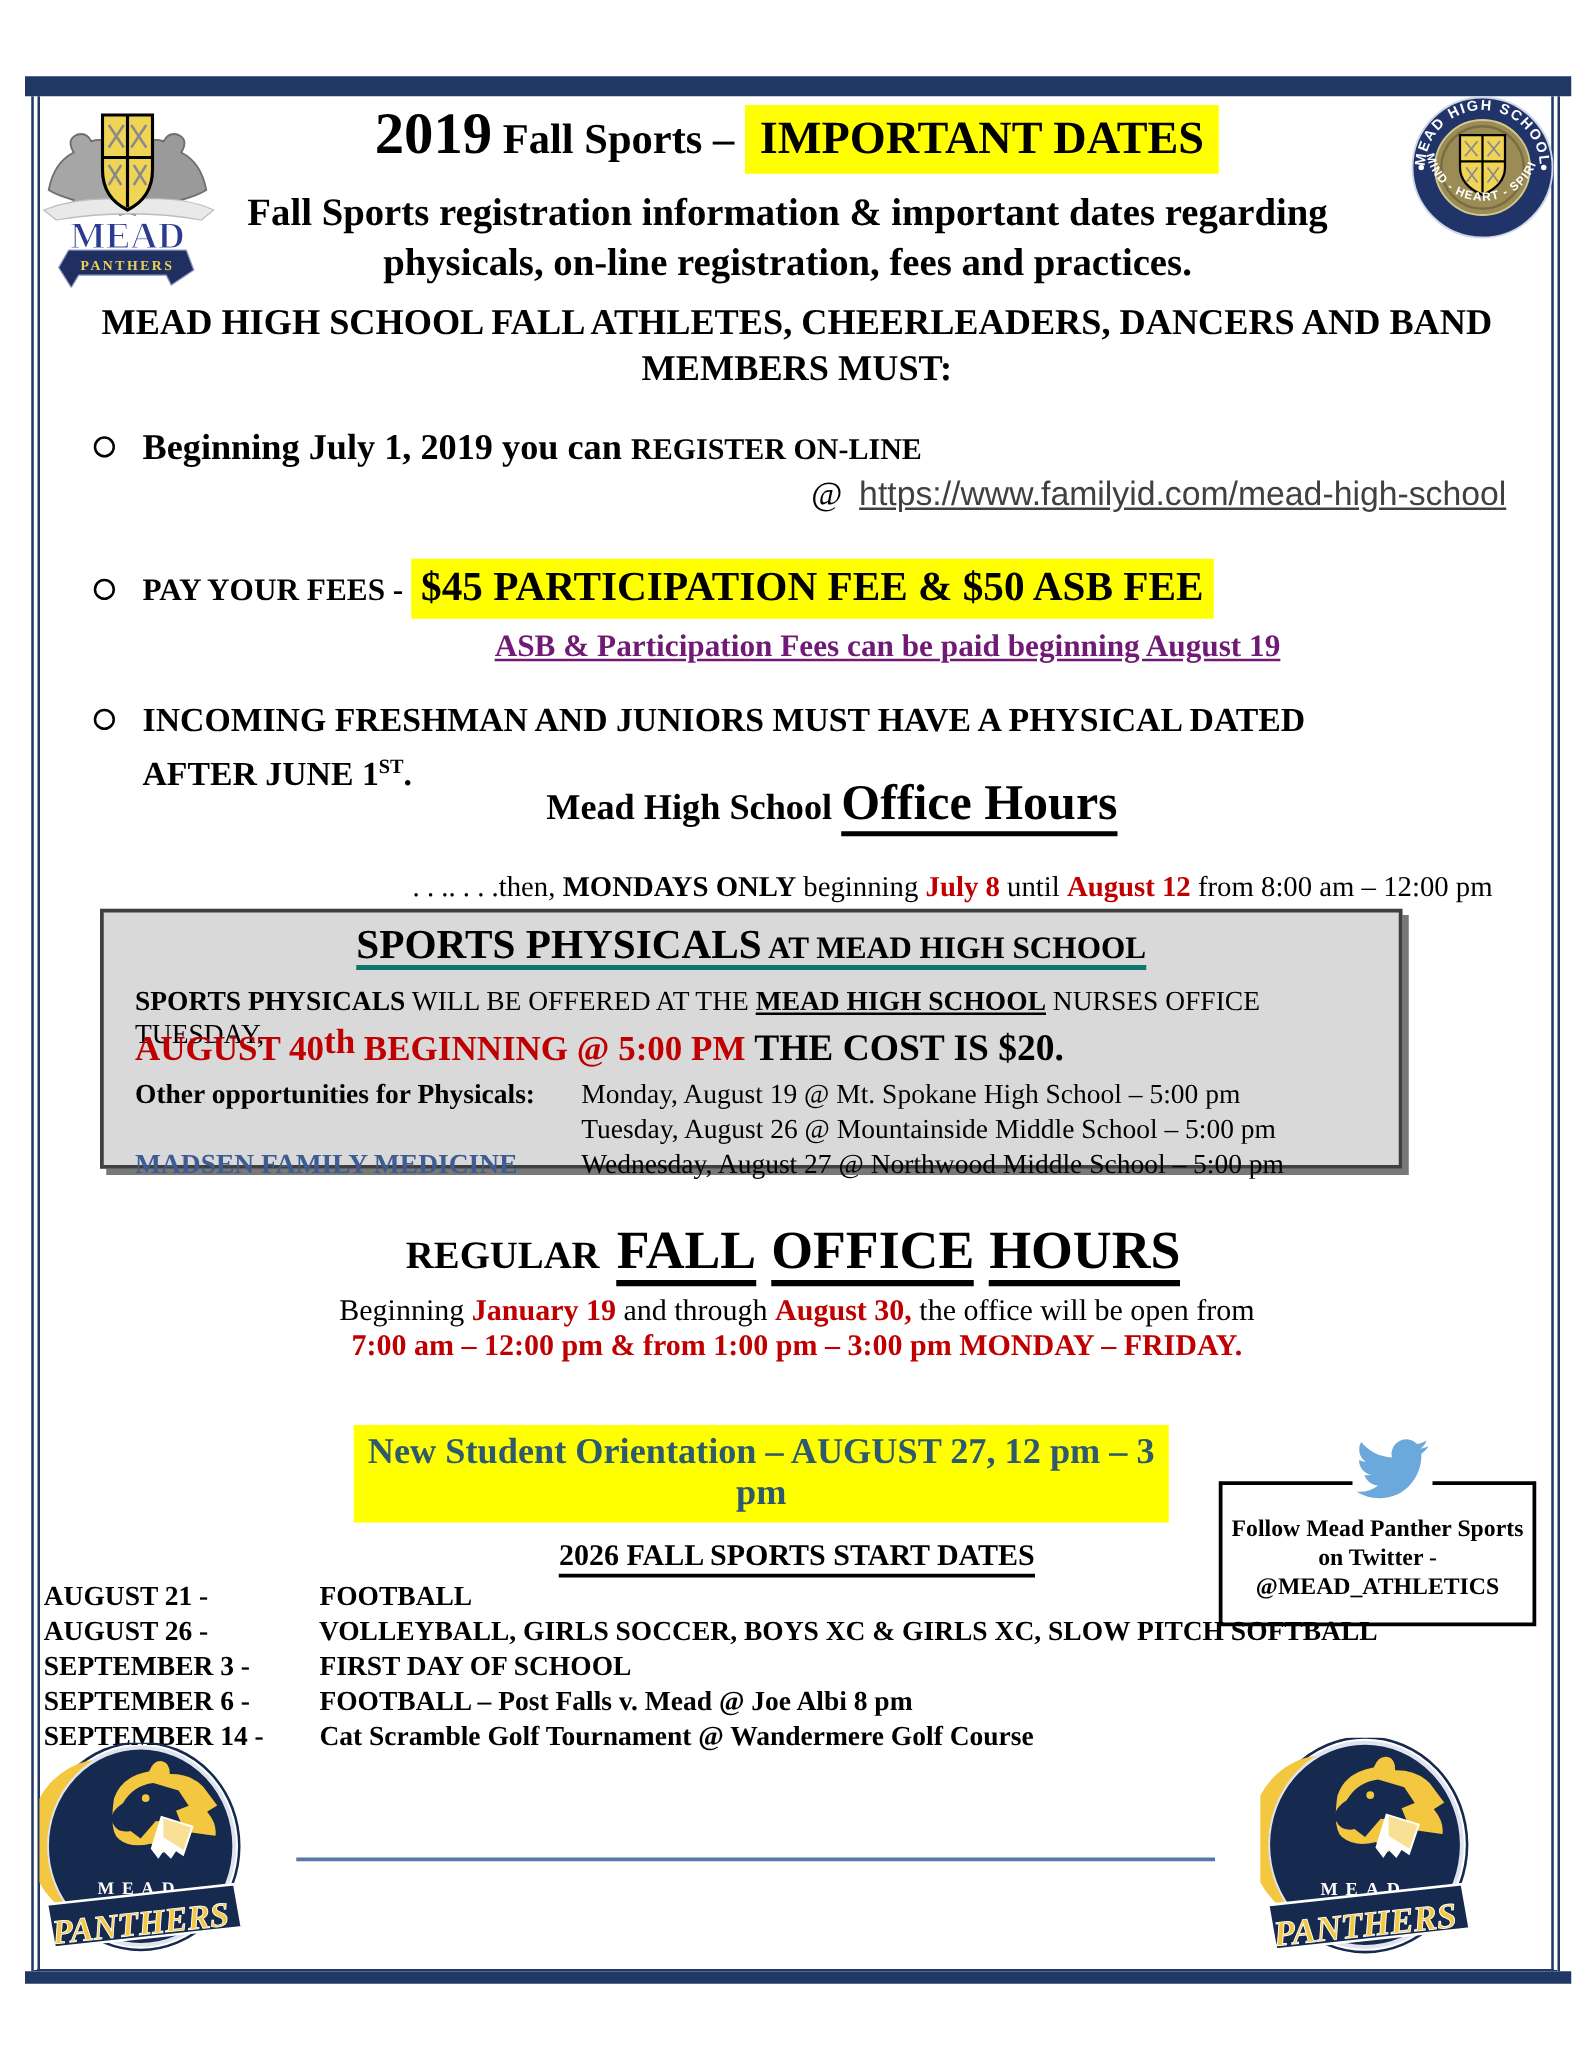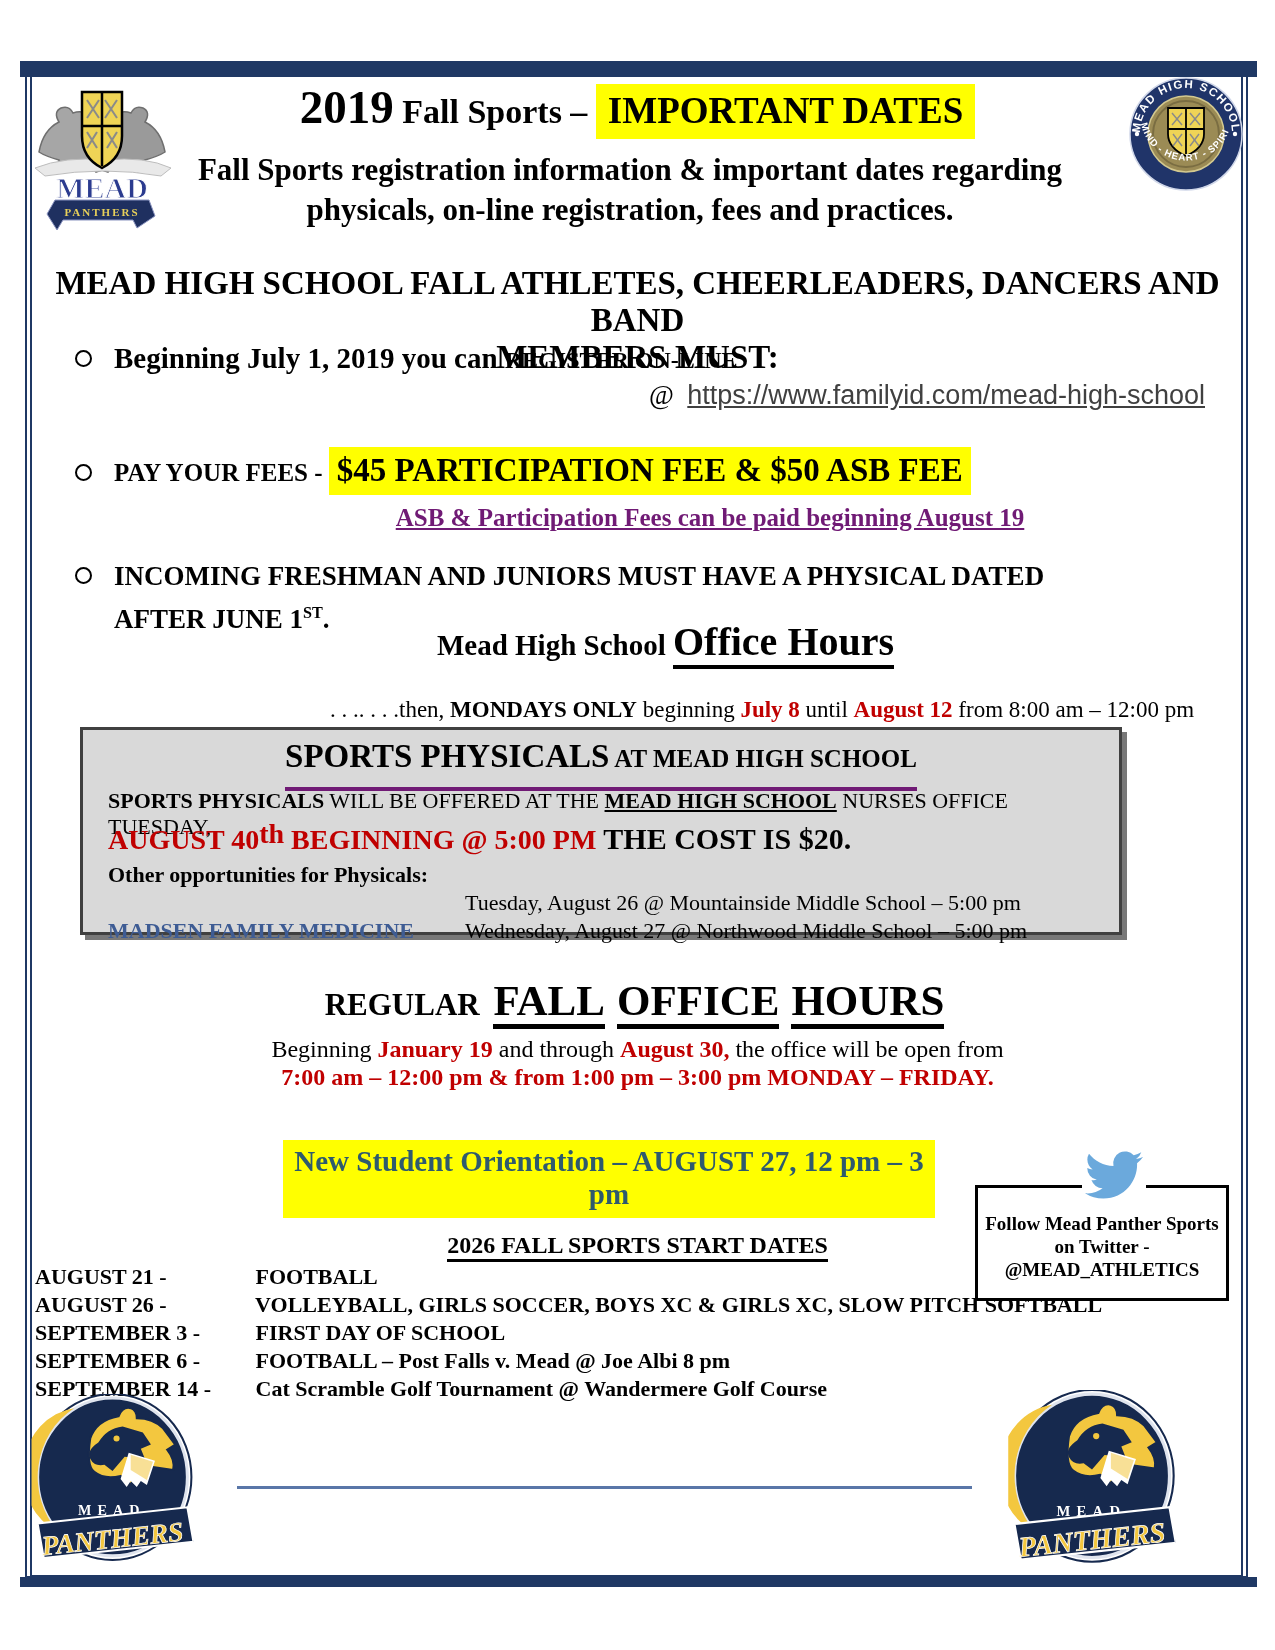--- a/index.html
+++ b/index.html
@@ -11,21 +11,21 @@
          border-bottom:2px solid #1F3864;pointer-events:none;}
   .center{text-align:center;}
   .b{font-weight:bold;}
   .red{color:#C00000;}
   
   .title{left:0;top:80px;width:1275px;}
   .title .yr{font-size:47px;font-weight:bold;}
   .title .mid{font-size:34px;font-weight:bold;}
   .title .imp{font-size:37px;font-weight:bold;background:#FFFF00;padding:6px 12px 8px 12px;}
   .subtitle{left:150px;top:150px;width:960px;font-size:31px;font-weight:bold;line-height:40px;}
-  .must{left:40px;top:240px;width:1195px;font-size:33px;font-weight:bold;line-height:37px;margin-top:25px;}
+  .must{left:40px;top:240px;width:1195px;font-size:29px;font-weight:bold;line-height:37px;}
   
   .dot{display:inline-block;width:13px;height:13px;border:2px solid #000;border-radius:50%;
        vertical-align:middle;margin-right:22px;margin-bottom:6px;}
   .bullet1{left:75px;top:342px;font-size:29px;font-weight:bold;}
   .bullet1 .caps{font-size:24px;}
   .urlline{right:70px;top:380px;font-size:27px;}
   .urlline a{font-family:"Liberation Sans", sans-serif;color:#404040;text-decoration:underline;}
   .bullet2{left:75px;top:452px;font-size:25px;font-weight:bold;}
   .bullet2 .fee{font-size:33px;background:#FFFF00;padding:5px 8px 7px 8px;}
   .feesred{left:330px;top:504px;width:760px;text-align:center;font-size:25px;font-weight:bold;
@@ -35,21 +35,21 @@
   
   .officehead{left:0;top:618px;width:1275px;padding-left:28px;}
   .officehead .sm{font-size:29px;font-weight:bold;}
   .officehead .bg{font-size:40px;font-weight:bold;border-bottom:4px solid #000;padding-bottom:1px;}
   .juneline{left:108px;top:668px;font-size:23px;}
   .mondays{left:330px;top:697px;font-size:23px;}
   
   .physbox{left:80px;top:727px;width:1036px;height:202px;background:#D9D9D9;
            border:3px solid #404040;box-shadow:5px 5px 0 #787878;}
   .physbox .btitle{position:absolute;left:0;top:8px;width:100%;text-align:center;}
-  .physbox .btitle .u{border-bottom:4px solid #701a75;padding-bottom:17px;}
+  .physbox .btitle .u{border-bottom:4px solid #0f766e;padding-bottom:2px;}
   .physbox .t1{font-size:33px;font-weight:bold;}
   .physbox .t2{font-size:25px;font-weight:bold;}
   .physbox .p1{position:absolute;left:25px;top:58px;font-size:22px;width:1000px;}
   .physbox .p2{position:absolute;left:25px;top:88px;}
   .physbox .p2 .r{font-size:28px;font-weight:bold;color:#C00000;}
   .physbox .p2 .k{font-size:30px;font-weight:bold;}
   .physbox .lbl{position:absolute;left:25px;top:132px;font-size:22px;font-weight:bold;}
   .physbox .s1{position:absolute;left:382px;top:132px;font-size:22px;}
   .physbox .s2{position:absolute;left:382px;top:160px;font-size:22px;}
   .physbox .s3{position:absolute;left:382px;top:188px;font-size:22px;}
@@ -198,20 +198,21 @@
     <div class="btitle">
       <span class="u"><span class="t1">SPORTS PHYSICALS</span><span class="t2"> AT MEAD HIGH SCHOOL</span></span>
     </div>
     <div class="p1">
       <span class="b">SPORTS PHYSICALS</span><span> WILL BE OFFERED AT THE </span><span class="b uline">MEAD HIGH SCHOOL</span><span> NURSES OFFICE TUESDAY,</span>
     </div>
     <div class="p2">
       <span class="r">AUGUST 40</span><sup class="r">th</sup><span class="r"> BEGINNING @ 5:00 PM</span><span class="k"> THE COST IS $20.</span>
     </div>
     <div class="lbl">Other opportunities for Physicals:</div>
+    <div class="s1">Monday, August 19 @ Mt. Spokane High School – 5:00 pm</div>
     <div class="s2">Tuesday, August 26 @ Mountainside Middle School – 5:00 pm</div>
     <div class="s3">Wednesday, August 27 @ Northwood Middle School – 5:00 pm</div>
     <div class="madsen">MADSEN FAMILY MEDICINE</div>
   </div>
 
   <div class="abs fallhead center">
     <span class="sm">REGULAR </span><span class="w">FALL</span><span class="w">OFFICE</span><span class="w">HOURS</span>
   </div>
   <div class="abs fall1 center">
     <span>Beginning </span><span class="b red">January 19</span><span> and through </span><span class="b red">August 30,</span><span> the office will be open from</span>

